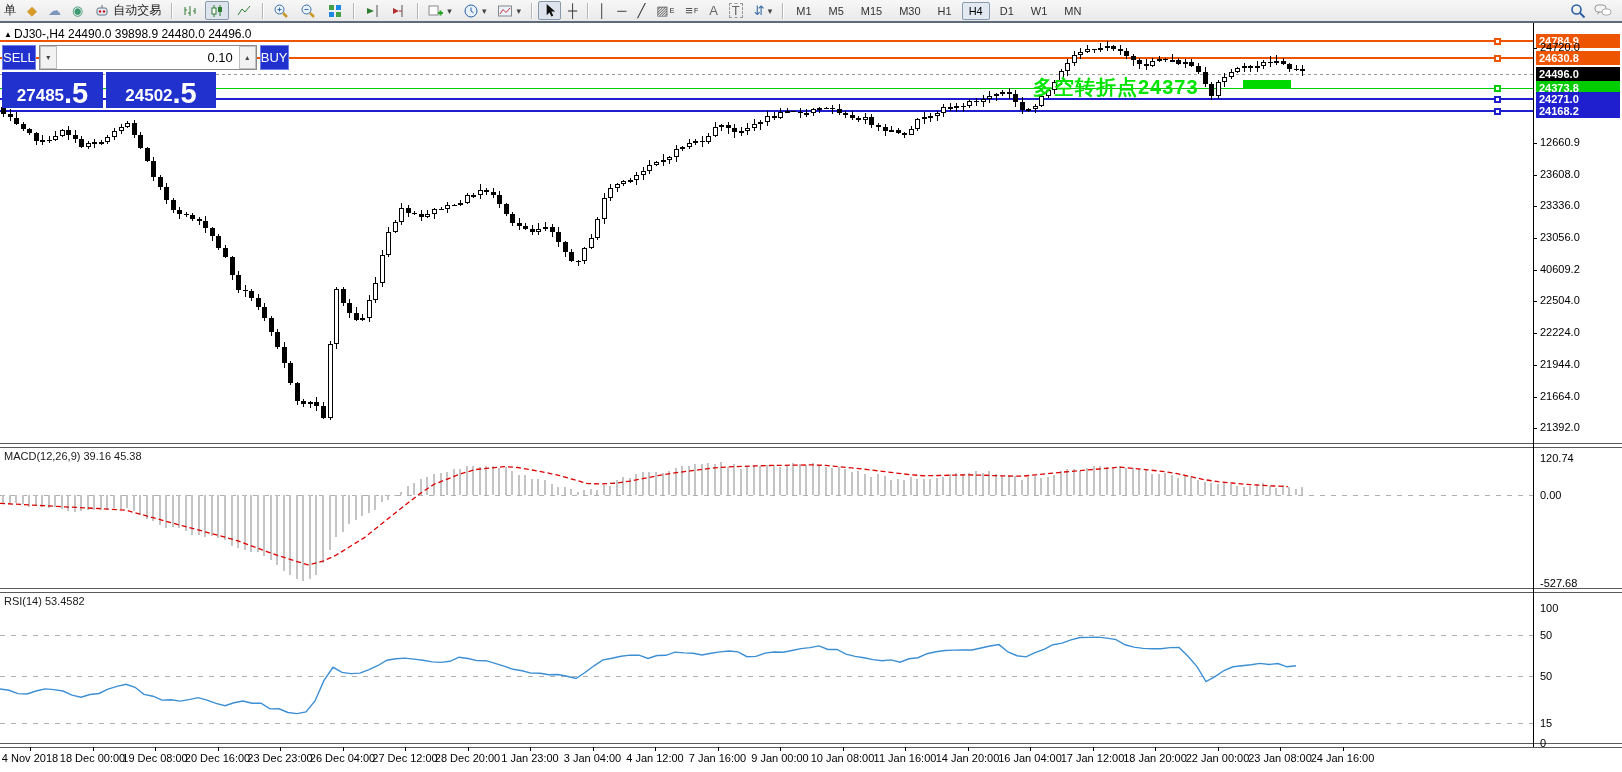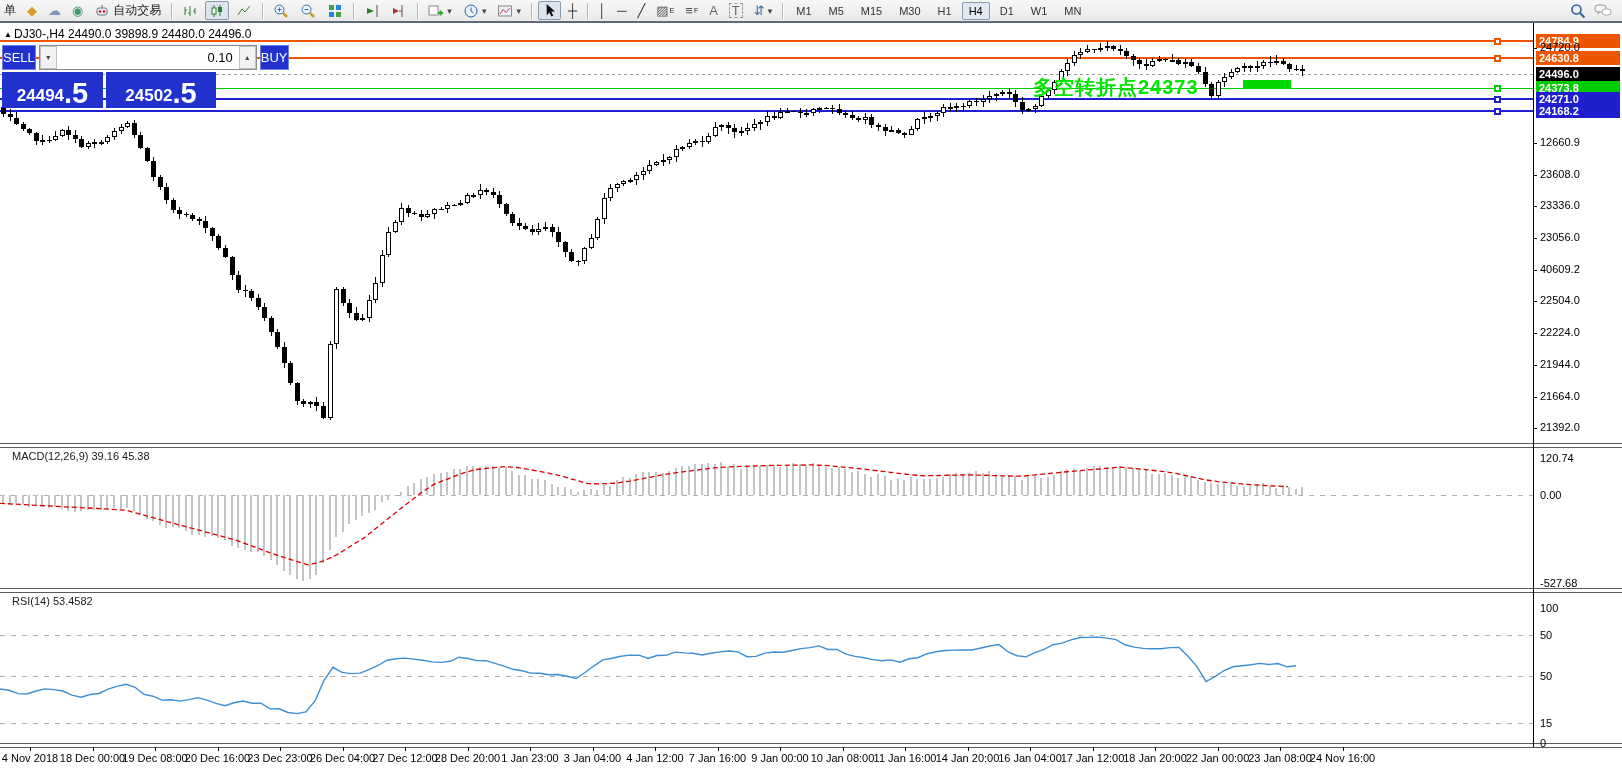--- a/index.html
+++ b/index.html
@@ -17,21 +17,21 @@
   .tb-glyph { font-size:13px; line-height:1; }
   .sep { width:1px; height:16px; background:#b5b5b5; margin:0 3px; box-shadow:1px 0 0 #fff; }
   .tf { font-size:11px; color:#333; padding:2px 6px; border:1px solid transparent; border-radius:2px; }
   .tf.active { background:#e3e9f2; border-color:#8899aa; color:#000; }
   .tb-right { margin-left:auto; display:flex; align-items:center; gap:8px; padding-right:6px; }
   .sub { font-size:7px; vertical-align:sub; margin-left:-2px; }
 
   
   .chart-title { position:absolute; left:14px; top:27px; font-size:12px; color:#000; z-index:40; }
   .title-marker { font-size:8px; position:absolute; left:4px; top:30px; color:#000; z-index:40; }
-  .ind-label { position:absolute; left:12px; font-size:11px; color:#1a1a1a; z-index:30; }
+  .ind-label { position:absolute; left:4px; font-size:11px; color:#1a1a1a; z-index:30; }
 
   
   .trade-panel { position:absolute; left:2px; top:45px; width:214px; z-index:50; }
   .tp-row1 { display:flex; gap:3px; height:25px; }
   .tp-btn { background:#2031ce; color:#fff; border:1px solid #6f7fe8; font-size:13px; text-align:center; line-height:23px; }
   .tp-sell { width:48px; }
   .tp-buy { width:57px; }
   .tp-vol { flex:1; display:flex; background:#fff; border:1px solid #8a8a8a; }
   .tp-step { width:17px; background:#f2f2f2; border:1px solid #c0c0c0; font-size:8px; color:#444; text-align:center; line-height:21px; }
   .tp-input { flex:1; border:0; outline:none; text-align:right; font-size:13px; padding-right:6px; font-family:"Liberation Sans",sans-serif; }
@@ -241,21 +241,21 @@
       <div class="tp-btn tp-sell">SELL</div>
       <div class="tp-vol">
         <div class="tp-step">▾</div>
         <input class="tp-input" value="0.10" style="">
         <div class="tp-step">▴</div>
       </div>
       <div class="tp-btn tp-buy">BUY</div>
     </div>
     <div class="tp-row2">
       <div class="tp-price tp-p-sell">
-          <span class="pmain">24494</span>
+          <span class="pmain">27485</span>
           <span class="pbig">.5</span>
         </div>
       <div class="tp-price tp-p-buy">
           <span class="pmain">24502</span>
           <span class="pbig">.5</span>
         </div>
     </div>
   </div>
 
   <div id="plot" class="abs" style="left:0;top:23px;width:1533px;height:420px;">
@@ -924,21 +924,21 @@
       <div class="" style="position: absolute; left: 1030px; top: 9px; transform: translateX(-50%); font-size: 11px; white-space: nowrap;">16 Jan 04:00</div>
       <div class="time-tick" style="left: 1092.5px; top: 4px; position: absolute;"></div>
       <div class="" style="position: absolute; left: 1092.5px; top: 9px; transform: translateX(-50%); font-size: 11px; white-space: nowrap;">17 Jan 12:00</div>
       <div class="time-tick" style="left: 1155px; top: 4px; position: absolute;"></div>
       <div class="" style="position: absolute; left: 1155px; top: 9px; transform: translateX(-50%); font-size: 11px; white-space: nowrap;">18 Jan 20:00</div>
       <div class="time-tick" style="left: 1217.5px; top: 4px; position: absolute;"></div>
       <div class="" style="position: absolute; left: 1217.5px; top: 9px; transform: translateX(-50%); font-size: 11px; white-space: nowrap;">22 Jan 00:00</div>
       <div class="time-tick" style="left: 1280px; top: 4px; position: absolute;"></div>
       <div class="" style="position: absolute; left: 1280px; top: 9px; transform: translateX(-50%); font-size: 11px; white-space: nowrap;">23 Jan 08:00</div>
       <div class="time-tick" style="left: 1342.5px; top: 4px; position: absolute;"></div>
-      <div class="" style="position: absolute; left: 1342.5px; top: 9px; transform: translateX(-50%); font-size: 11px; white-space: nowrap;">24 Nov 16:00</div>
+      <div class="" style="position: absolute; left: 1342.5px; top: 9px; transform: translateX(-50%); font-size: 11px; white-space: nowrap;">24 Jan 16:00</div>
     </div>
 
 <div class="hline" style="top: 40px; width: 1533px; height: 2px; background: rgb(238, 85, 0);"></div>
     <div class="lvl-marker" style="left: 1494px; top: 38px; border: 2px solid rgb(238, 85, 0);"></div>
     <div class="tag" style="top: 34px; background: rgb(238, 85, 0);">24784.9</div>
     <div class="hline" style="top: 57px; width: 1533px; height: 2px; background: rgb(238, 85, 0);"></div>
     <div class="lvl-marker" style="left: 1494px; top: 55px; border: 2px solid rgb(238, 85, 0);"></div>
     <div class="tag" style="top: 51px; background: rgb(238, 85, 0);">24630.8</div>
     <div class="hline-dotted" style="top: 74px; width: 1533px;"></div>
     <div class="tag" style="top: 67px; background: rgb(0, 0, 0);">24496.0</div>

